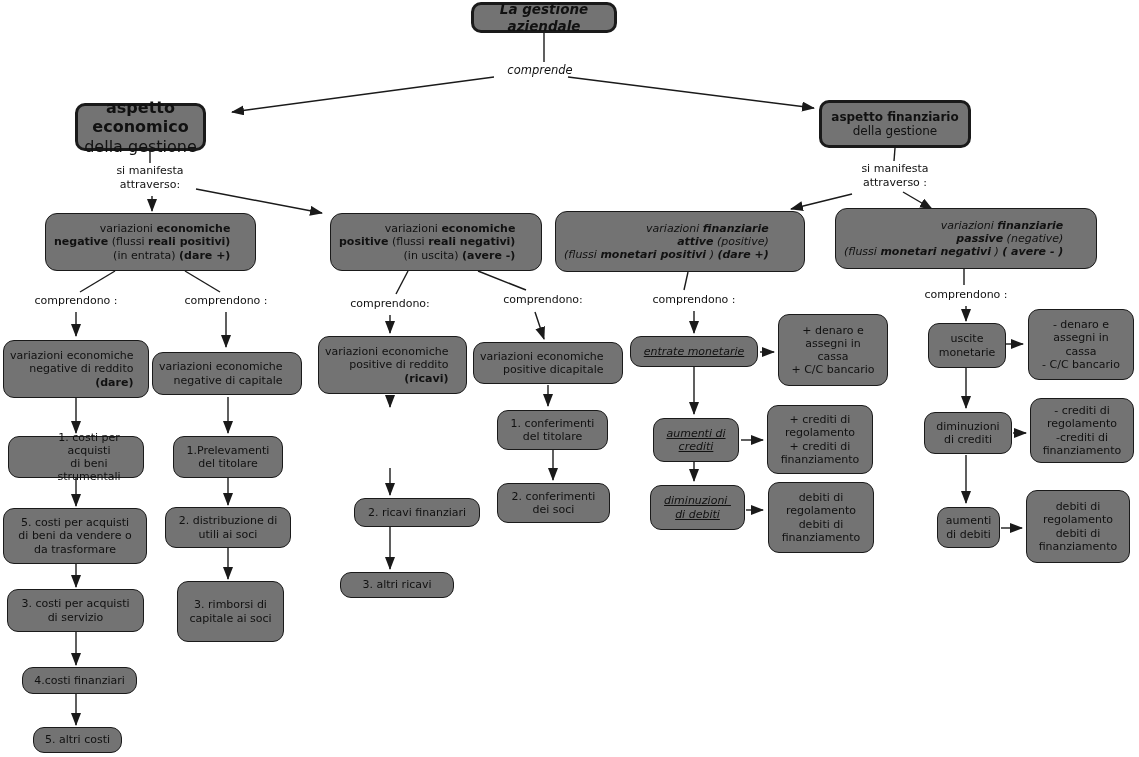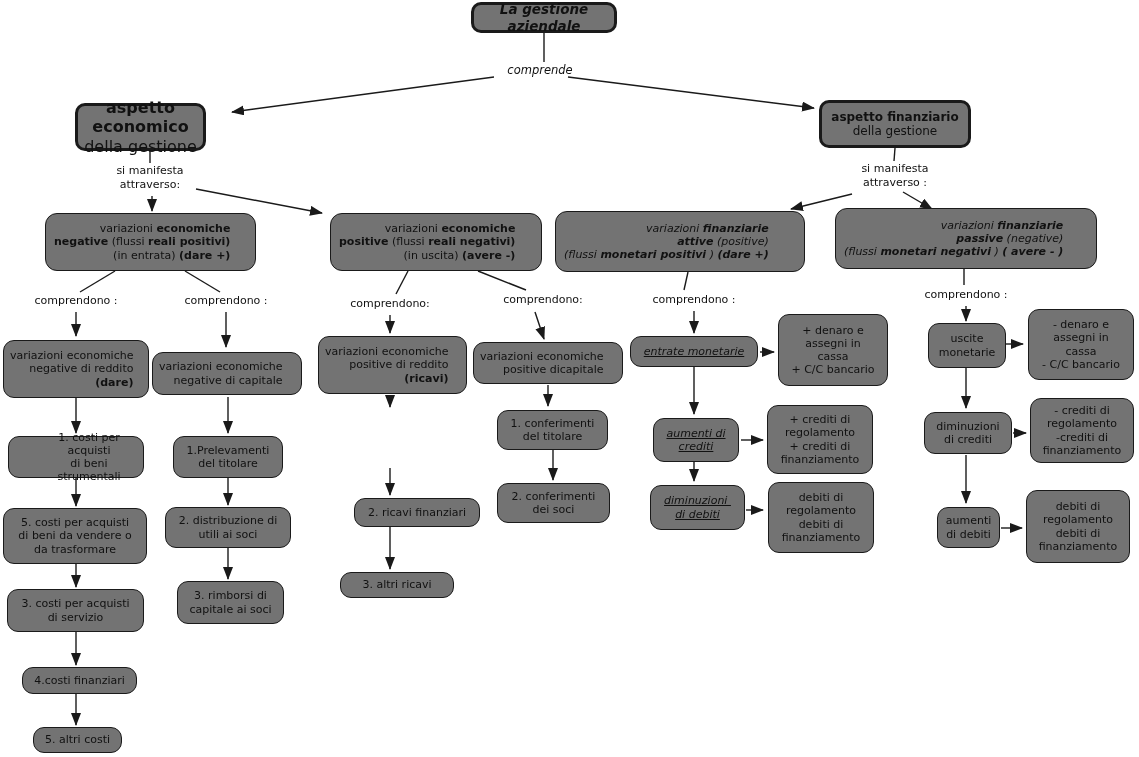--- a/index.html
+++ b/index.html
@@ -197,21 +197,21 @@
   </div>
 
   <div class="node" style="left:173px;top:436px;width:110px;height:42px;">
     <span class="txt"><span class="">1.Prelevamenti
 del titolare</span></span>
   </div>
   <div class="node" style="left:165px;top:507px;width:126px;height:41px;">
     <span class="txt"><span class="">2. distribuzione di
 utili ai soci</span></span>
   </div>
-  <div class="node" style="left:177px;top:581px;width:107px;height:43px;">
+  <div class="node" style="left:177px;top:581px;width:107px;height:61px;">
     <span class="txt"><span class="">3. rimborsi di
 capitale ai soci</span></span>
   </div>
 
   <div class="node" style="left:327px;top:498px;width:126px;height:29px;margin-left:27px;">
     <span class="txt"><span class="">2. ricavi finanziari</span></span>
   </div>
   <div class="node" style="left:340px;top:572px;width:114px;height:26px;">
     <span class="txt"><span class="">3. altri ricavi</span></span>
   </div>

